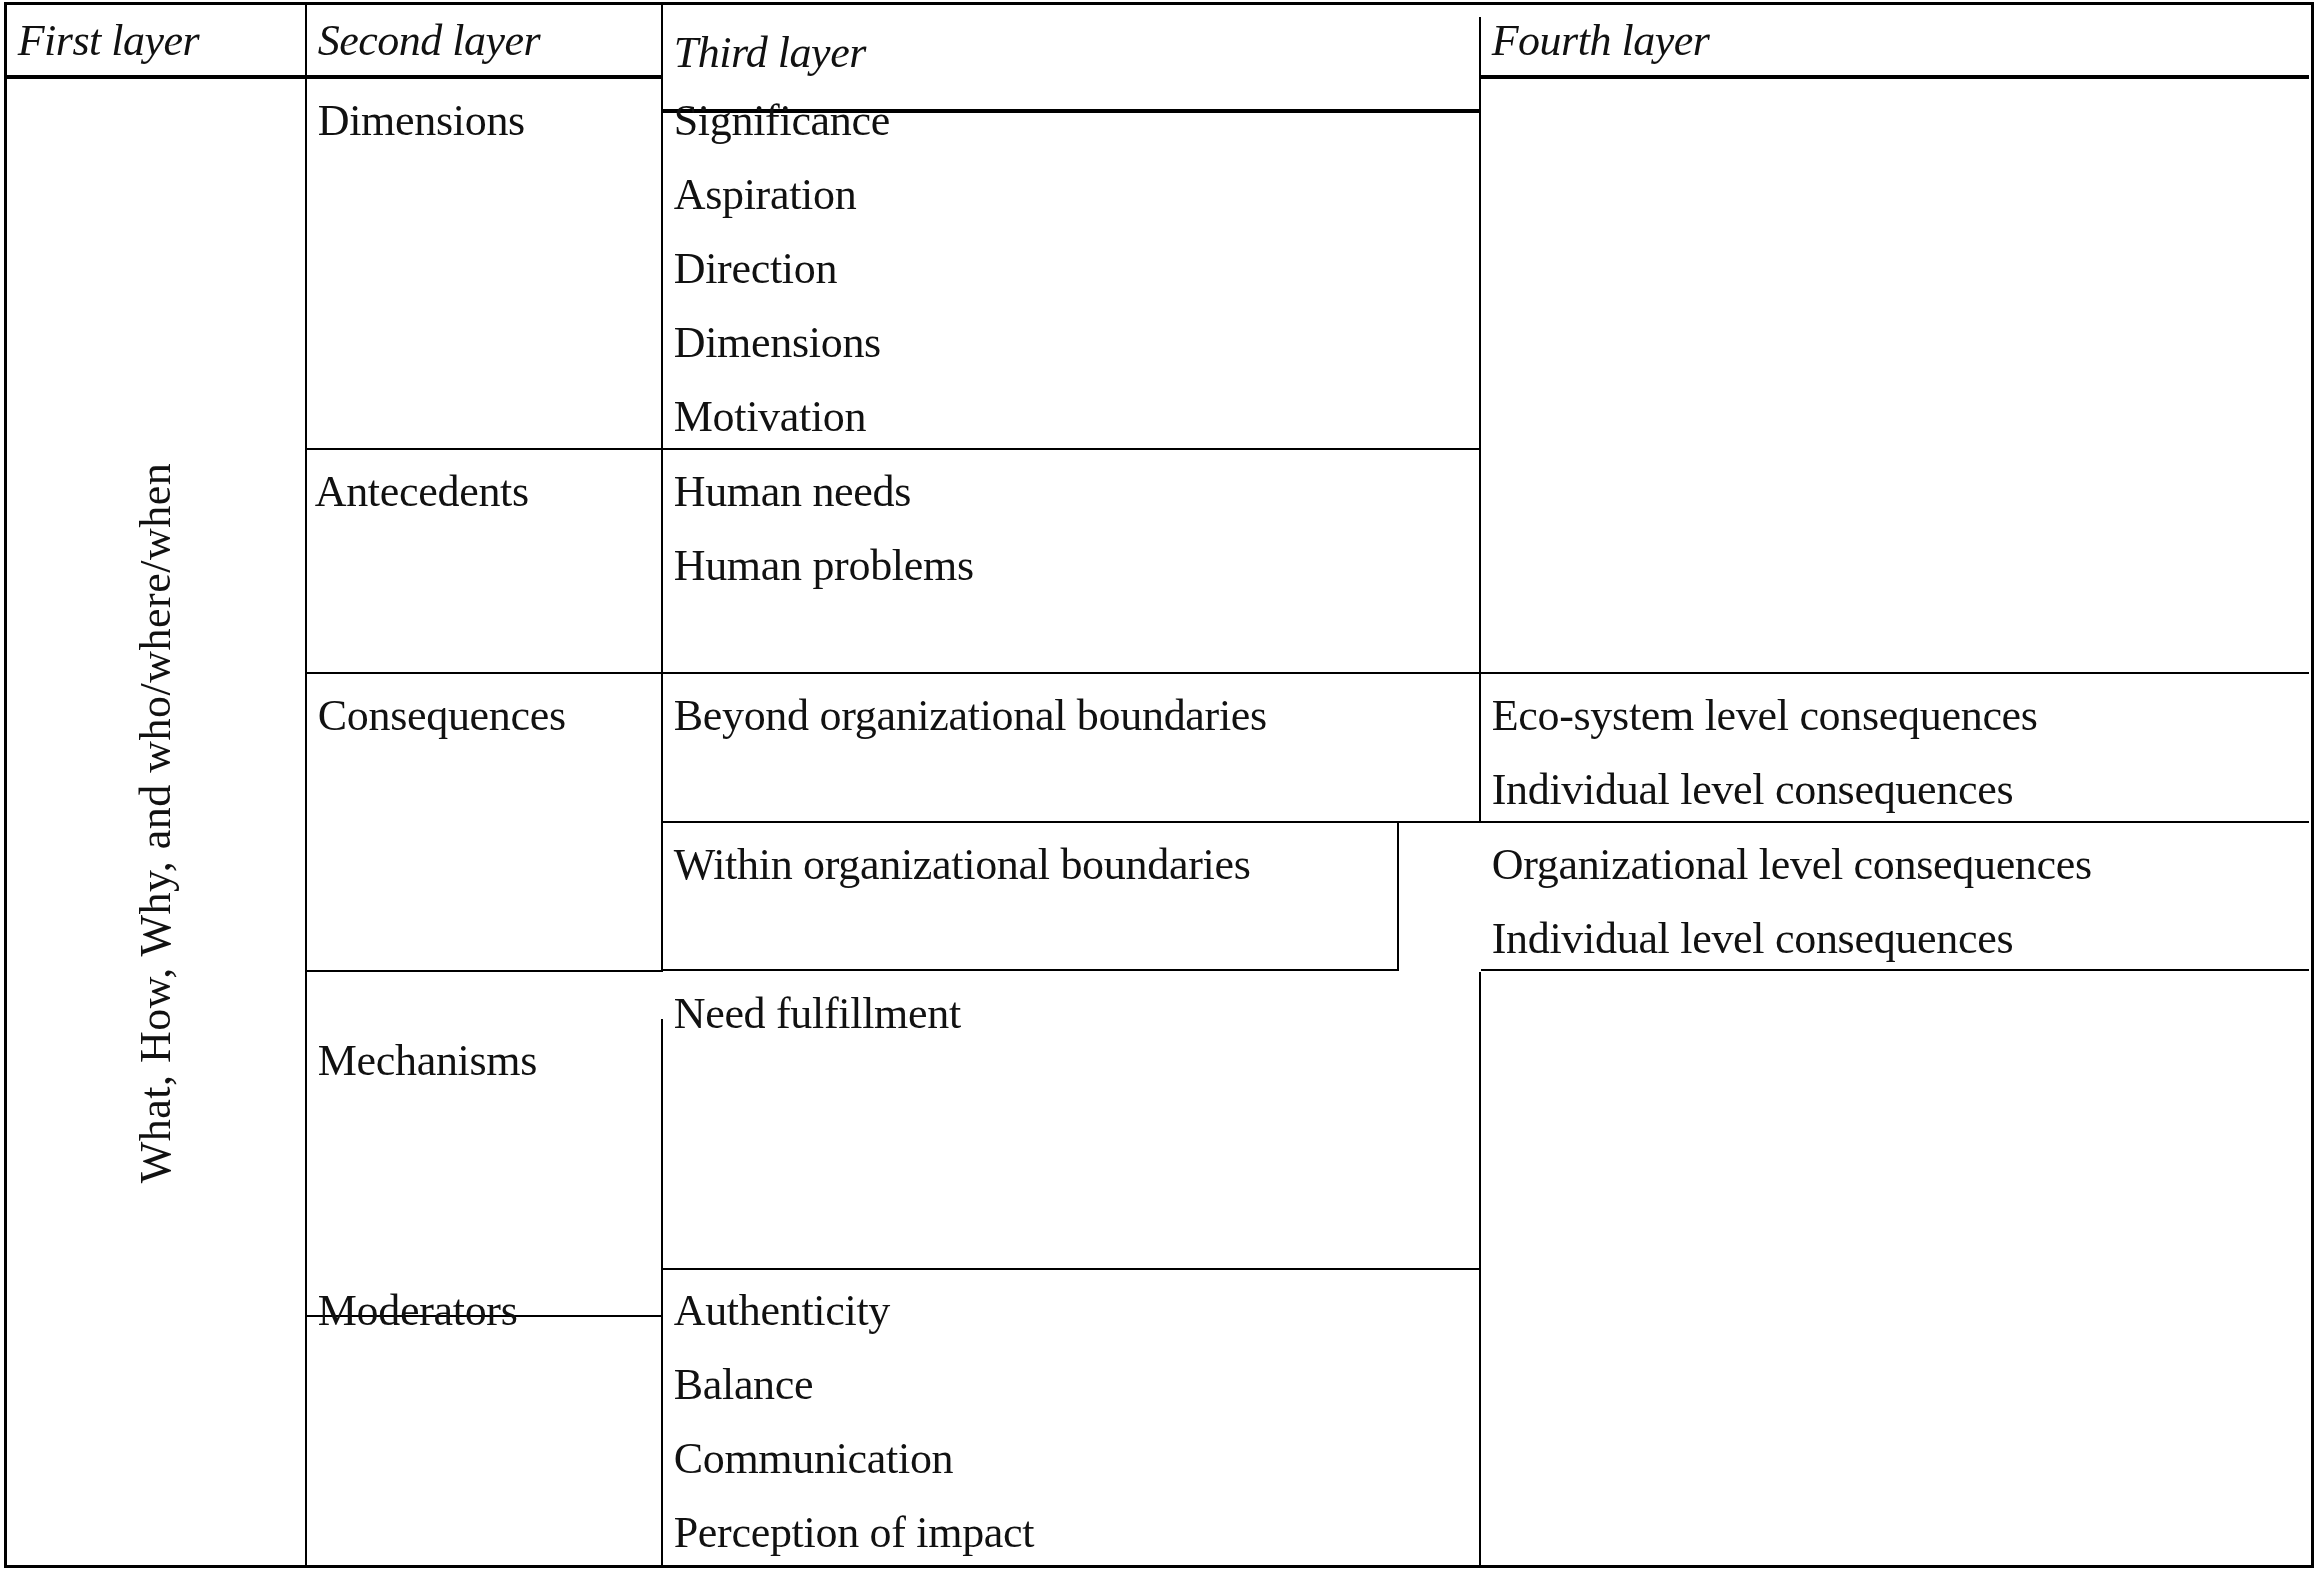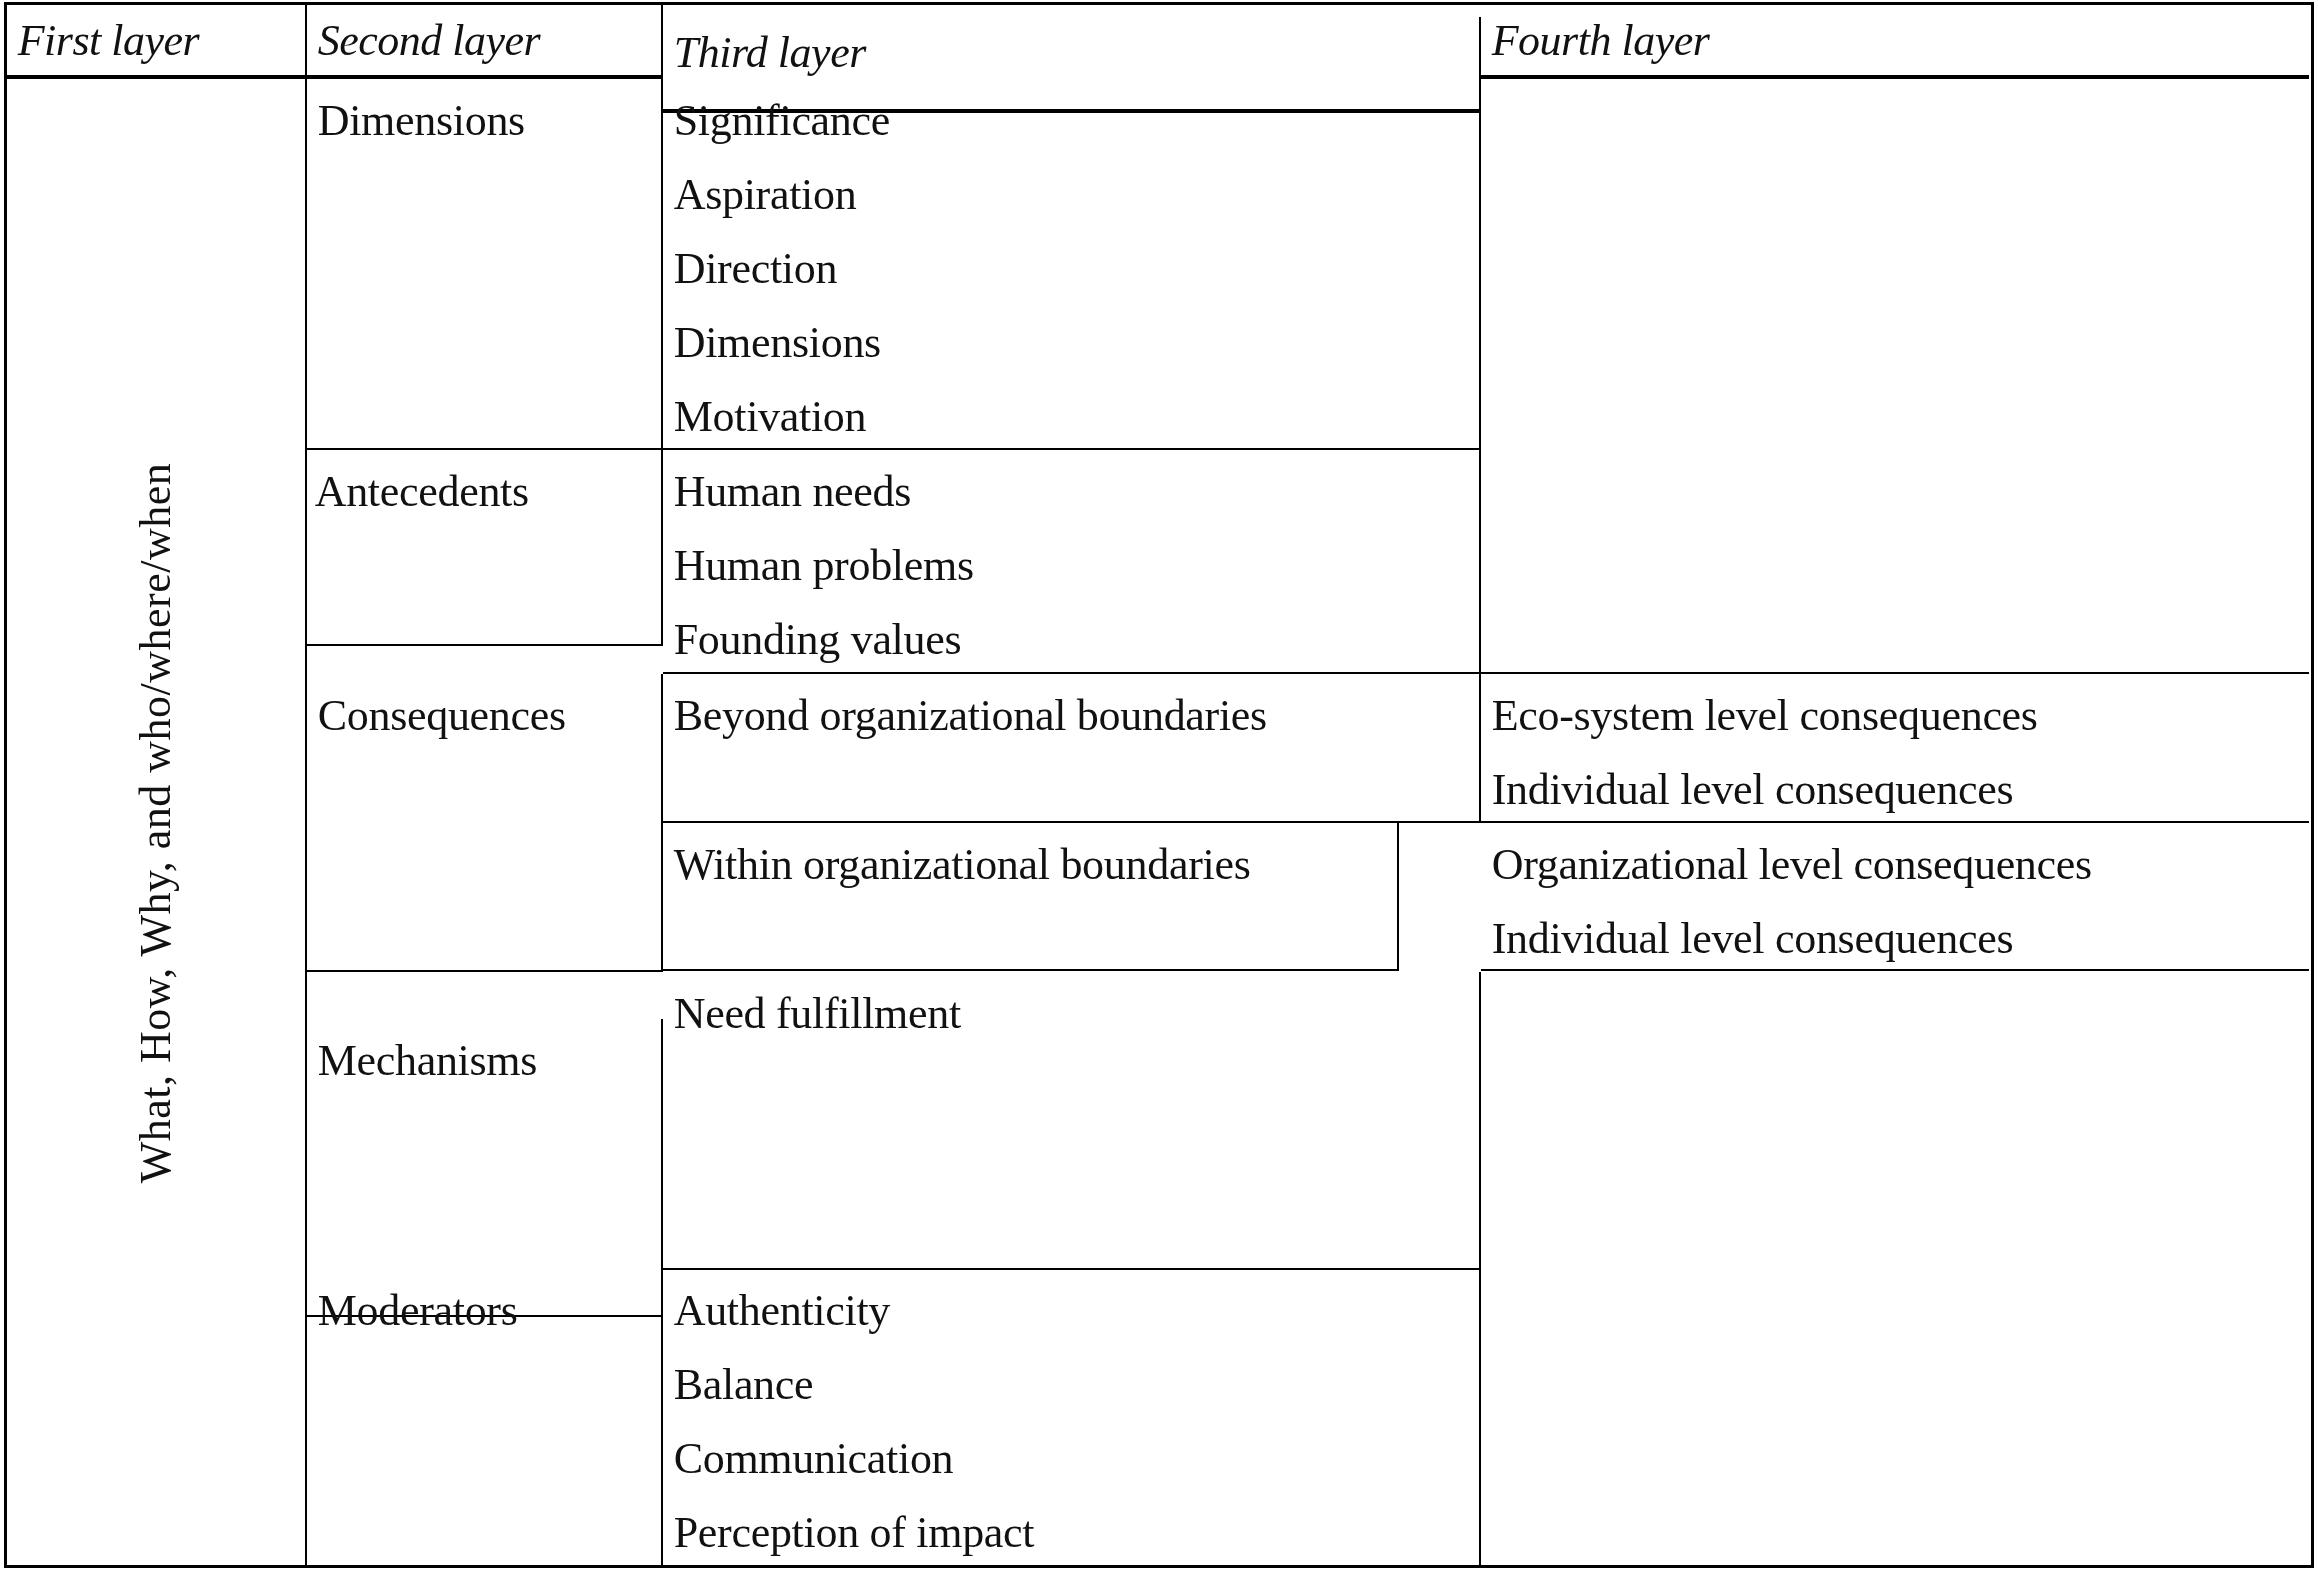--- a/index.html
+++ b/index.html
@@ -92,27 +92,26 @@
     <span class="line">Dimensions</span>
   </div>
   <div class="cell body-text" style="left:656px; top:74px; width:818px; height:371px;">
     <span class="line">Significance</span>
     <span class="line">Aspiration</span>
     <span class="line">Direction</span>
     <span class="line">Dimensions</span>
     <span class="line">Motivation</span>
   </div>
 
-  <div class="cell body-text" style="left:300px; top:445px; width:356px; height:196px;padding-left:8px;">
+  <div class="cell body-text" style="left:300px; top:445px; width:356px; height:224px;padding-left:8px;">
     <span class="line">Antecedents</span>
   </div>
   <div class="cell body-text" style="left:656px; top:445px; width:818px; height:224px;">
     <span class="line">Human needs</span>
     <span class="line">Human problems</span>
-    <span class="line">Founding values</span>
   </div>
 
   <div class="cell no-right" style="left:1474px; top:74px; width:828px; height:595px;"></div>
 
   <div class="cell body-text" style="left:300px; top:669px; width:356px; height:298px;">
     <span class="line">Consequences</span>
   </div>
   <div class="cell body-text" style="left:656px; top:669px; width:818px; height:149px;">
     <span class="line">Beyond organizational boundaries</span>
   </div>

